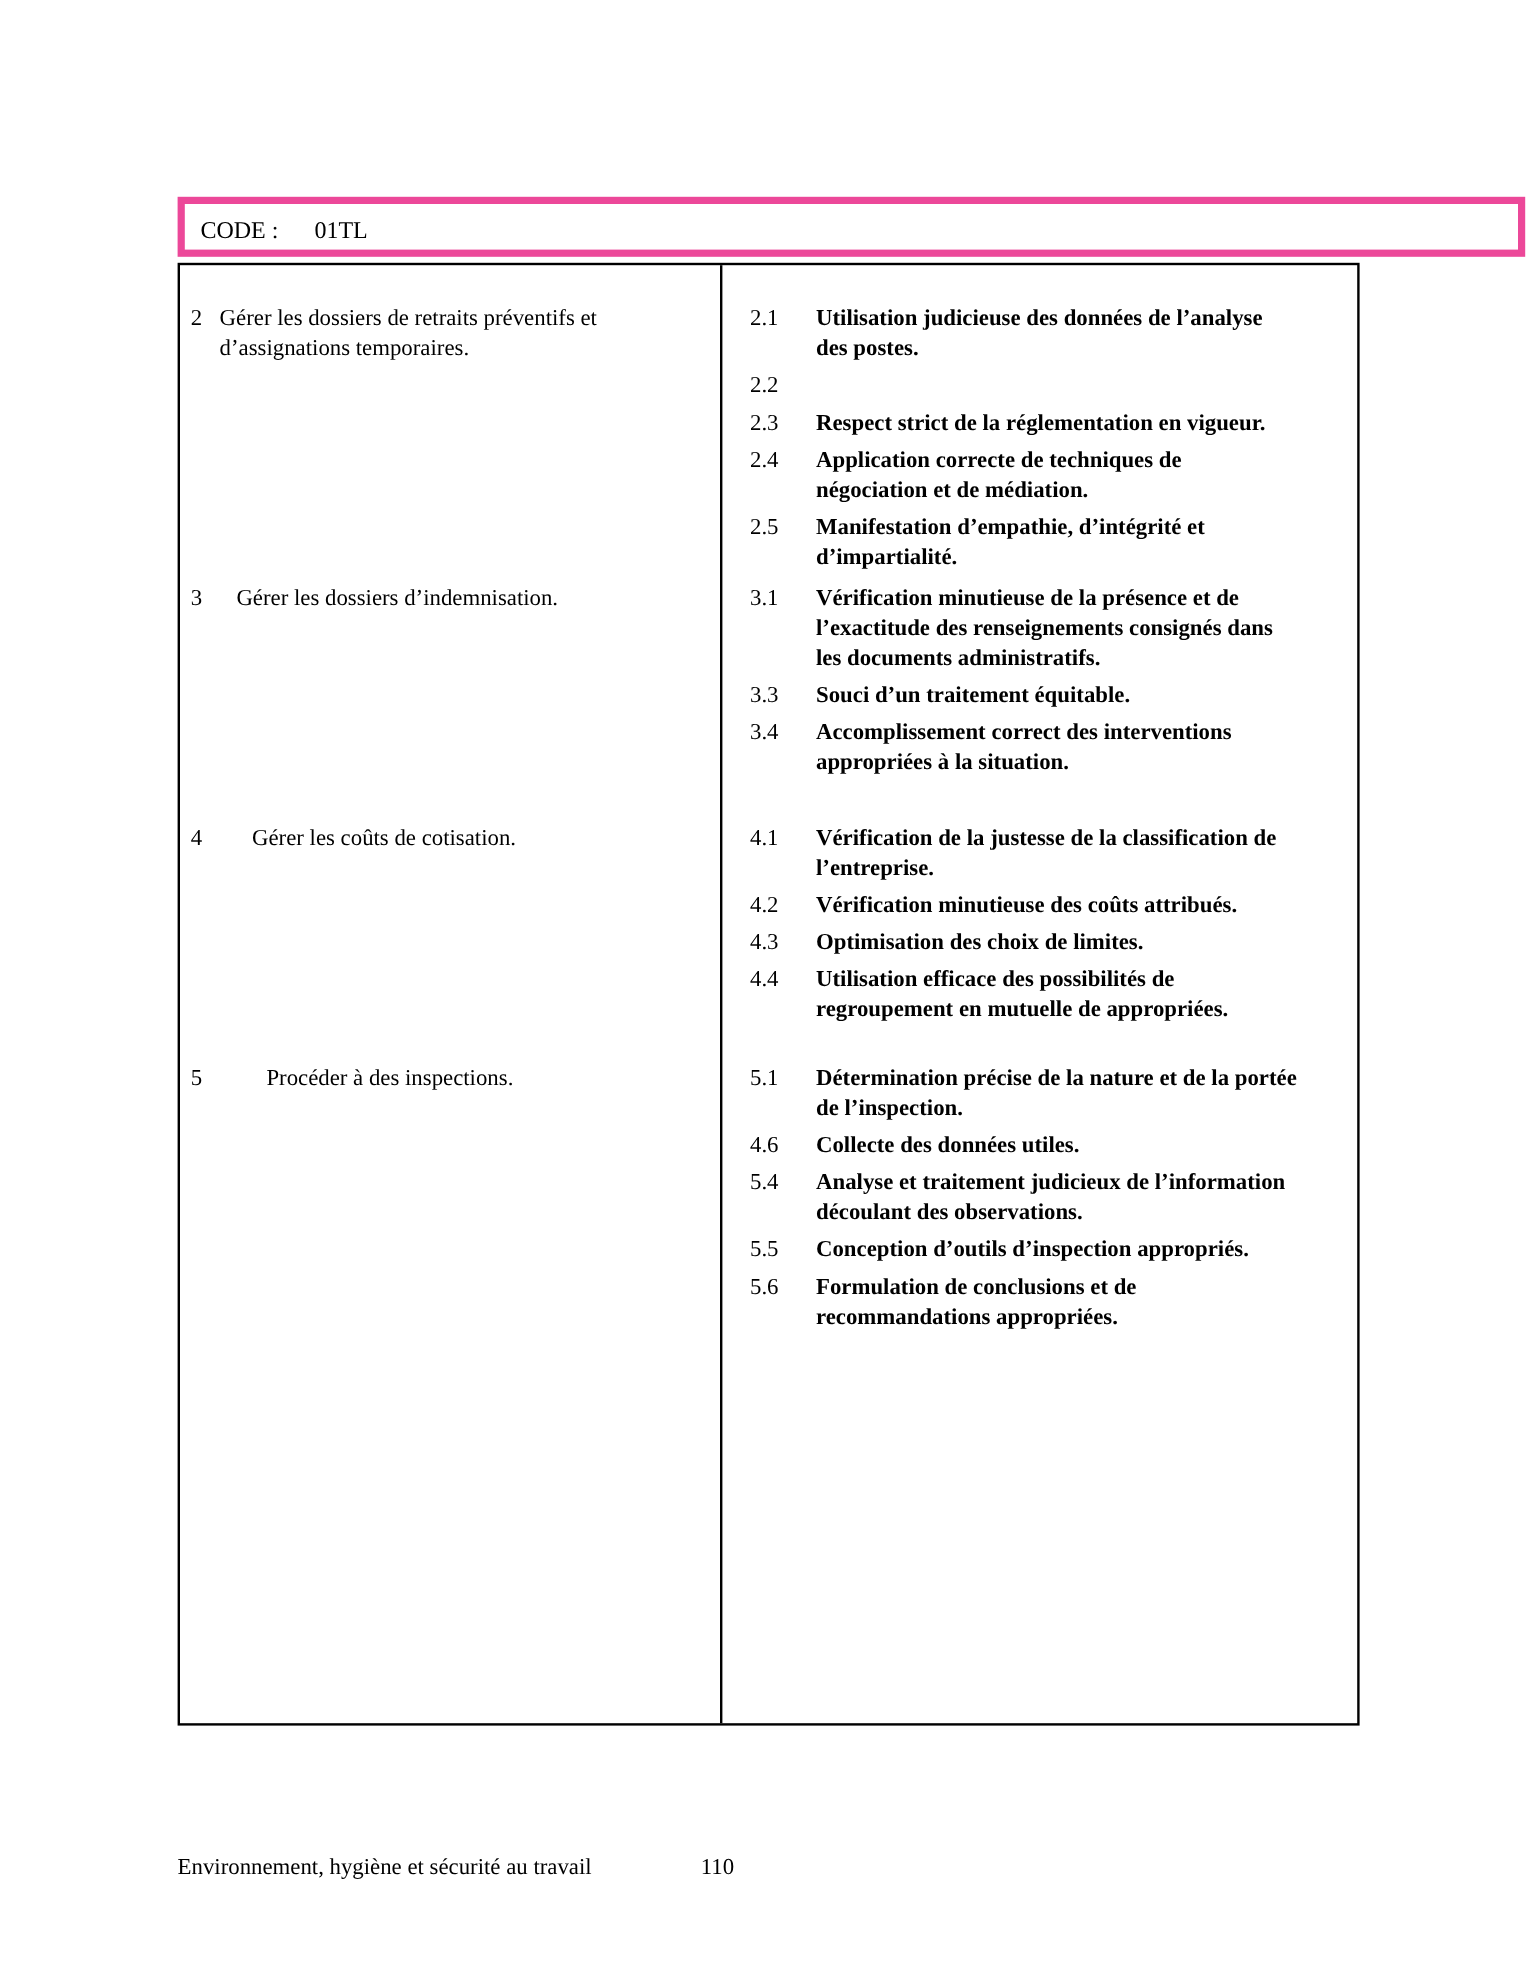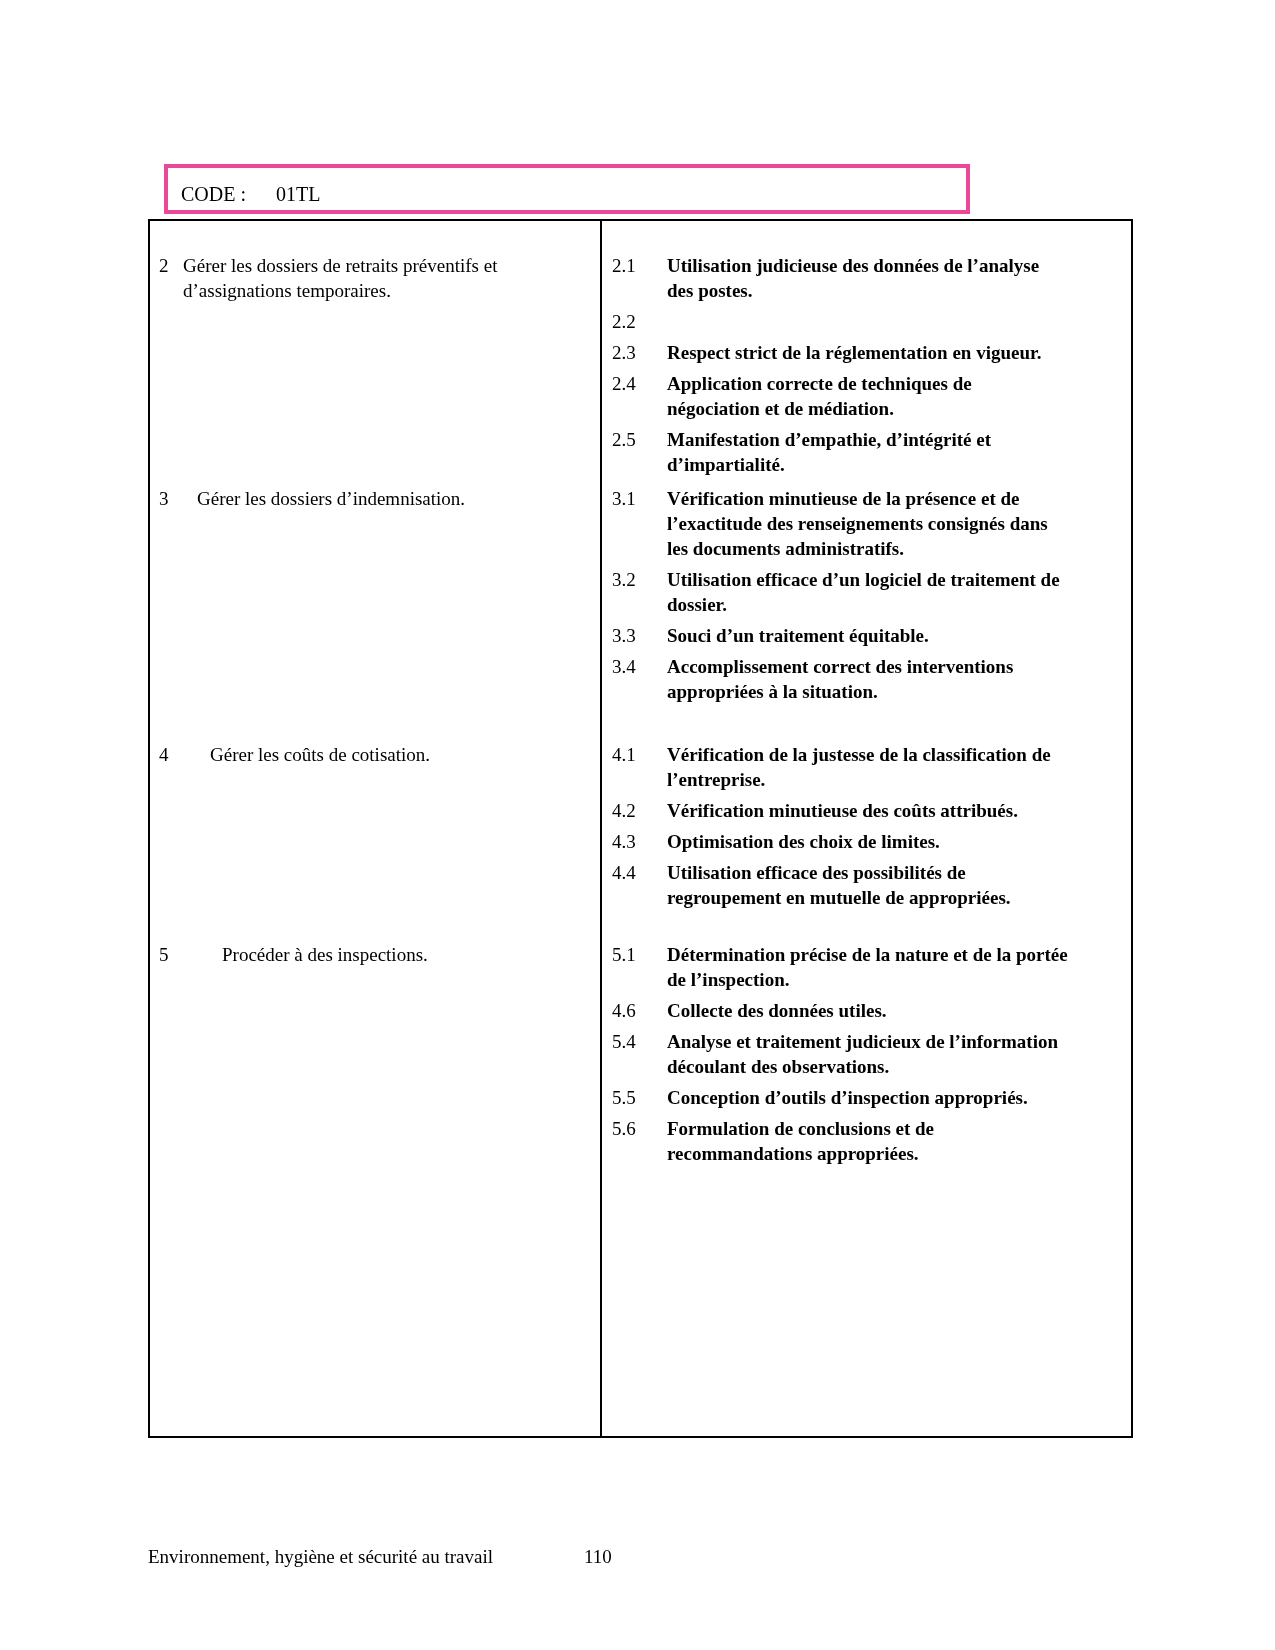--- a/index.html
+++ b/index.html
@@ -6,23 +6,23 @@
   body {
     width:1275px; height:1650px;
     background:#ffffff; color:#000000;
     font-family:"Liberation Serif", serif;
     position:relative;
     -webkit-font-smoothing:antialiased;
   }
 
   
   .code-box {
-    position:absolute; left:164px; top:164px;
-    width:806px; height:50px;
-    border:4px solid #ec4899; box-sizing:border-box;
+    position:absolute; left:148px; top:164px;
+    width:1123px; height:50px;
+    border:6px solid #ec4899; box-sizing:border-box;
   }
   .code-line {
     position:absolute; left:13px; bottom:5px;
     font-size:20px; line-height:22px; white-space:nowrap;
   }
   .code-value { margin-left:30px; }
 
   
   .main-table {
     position:absolute; left:148px; top:219px;
@@ -41,21 +41,21 @@
   .group-row.g4 { margin-top:32px; }
   .group-row.g5 { margin-top:26px; }
 
   .left-cell {
     width:452px; box-sizing:border-box;
     padding-left:9px; padding-right:30px;
     flex-shrink:0;
   }
   .right-cell {
     flex:1; box-sizing:border-box;
-    padding-left:10px; padding-right:12px;
+    padding-left:23px; padding-right:12px;
   }
 
   .task { display:flex; }
   .task-num { flex-shrink:0; }
   .group-row.g2 .task-num { width:24px; }
   .group-row.g3 .task-num { width:38px; }
   .group-row.g4 .task-num { width:51px; }
   .group-row.g5 .task-num { width:63px; }
   .task-text { white-space:pre-line; }
 
@@ -124,25 +124,20 @@
           </div>
         </div>
         <div class="right-cell">
           <div class="crit-item">
             <span class="crit-num">3.1</span>
             <span class="crit-text">Vérification minutieuse de la présence et de
 l’exactitude des renseignements consignés dans
 les documents administratifs.</span>
           </div>
           <div class="crit-item">
-            <span class="crit-num">3.2</span>
-            <span class="crit-text">Utilisation efficace d’un logiciel de traitement de
-dossier.</span>
-          </div>
-          <div class="crit-item">
             <span class="crit-num">3.3</span>
             <span class="crit-text">Souci d’un traitement équitable.</span>
           </div>
           <div class="crit-item">
             <span class="crit-num">3.4</span>
             <span class="crit-text">Accomplissement correct des interventions
 appropriées à la situation.</span>
           </div>
         </div>
       </div>

